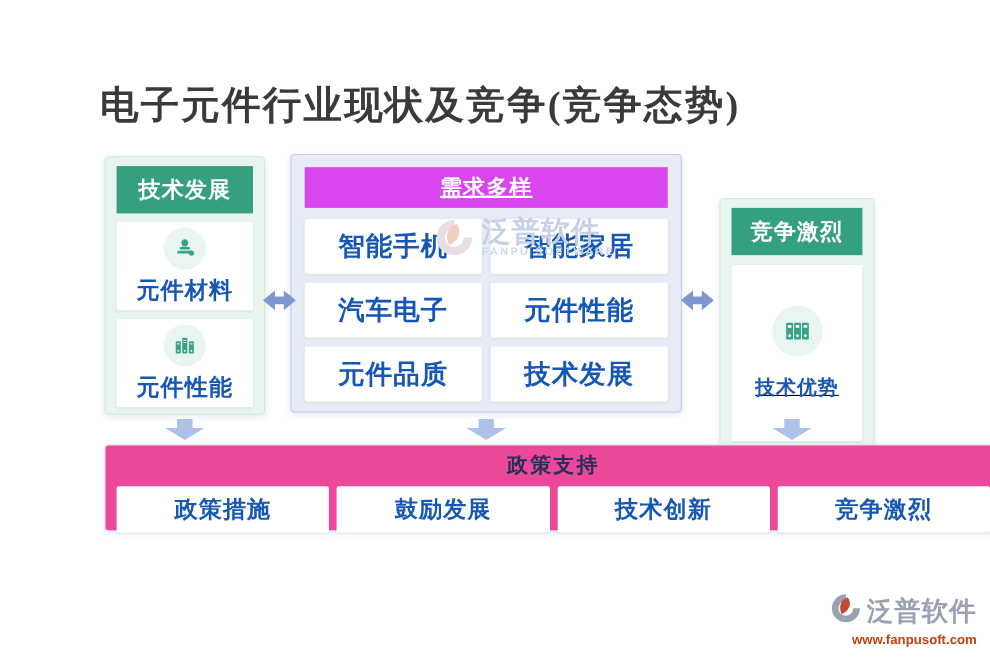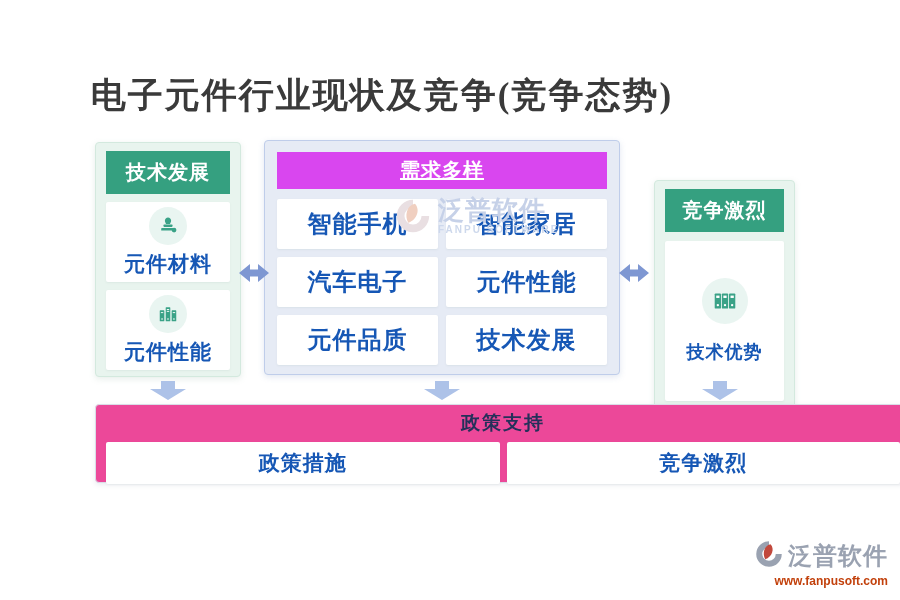--- a/index.html
+++ b/index.html
@@ -21,21 +21,21 @@
   .hdr{display:flex;align-items:center;justify-content:center;color:#ffffff;
     font-size:20px;font-weight:700;letter-spacing:1px;}
   .hdr.green{background:#35a080;height:43px;}
   .hdr.blue{background:#d946ef;height:37px;text-decoration:underline;}
 
   .card{background:#ffffff;display:flex;flex-direction:column;align-items:center;justify-content:center;
     border-radius:2px;box-shadow:0 1px 2px rgba(120,150,140,.10);}
   .card-label{color:#1657b5;font-size:21px;font-weight:700;letter-spacing:1px;}
 
   .panel-left .card{margin-top:8px;height:80px;gap:5px;}
-  .panel-right .card{margin-top:9px;height:160px;gap:16px;}
+  .panel-right .card{margin-top:9px;height:160px;gap:16px;text-decoration:underline;}
   .panel-right .card-label{font-size:18px;}
 
   .icon-circle{width:38px;height:38px;border-radius:50%;background:#e9f5f1;
     display:flex;align-items:center;justify-content:center;}
   .panel-right .icon-circle{width:46px;height:46px;}
 
   .grid6{margin-top:10px;display:grid;grid-template-columns:1fr 1fr;gap:8px;}
   .grid6 .card{height:50px;}
   .grid6 .card-label{font-size:24px;}
 
@@ -165,20 +165,26 @@
     <polygon fill="#adc2e8" points="11,0 25,0 25,8 36,8 18,19 0,8 11,8"></polygon>
   </svg>
 
   <section class="panel panel-bottom">
     <div class="bottom-title">政策支持</div>
     <div class="bottom-row">
       <div class="card">
         <span class="card-label">政策措施</span>
       </div>
       <div class="card">
+        <span class="card-label">鼓励发展</span>
+      </div>
+      <div class="card">
+        <span class="card-label">技术创新</span>
+      </div>
+      <div class="card">
         <span class="card-label">竞争激烈</span>
       </div>
     </div>
   </section>
 
   <div class="wm-center">
     <span>
       <svg width="38" height="38" viewBox="0 0 40 40">
         <path fill="#e9dfe2" d="M20 3 A17 17 0 1 0 37 20 L29 20 A9 9 0 1 1 20 11 Z"></path>
         <path fill="#f0cfc0" d="M22 7 C13 9 11 20 15 27 C24 24 28 13 22 7 Z"></path>

